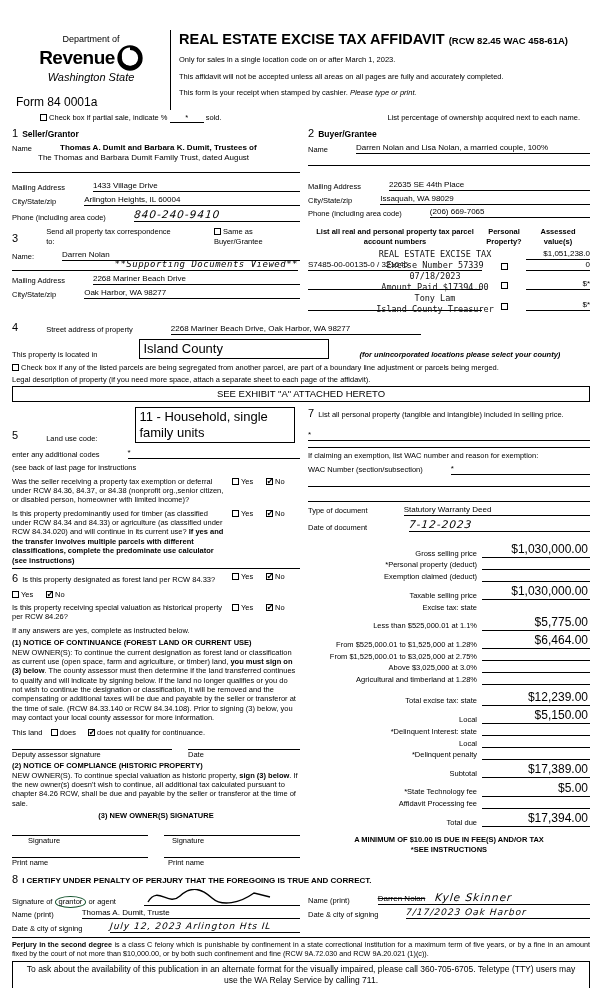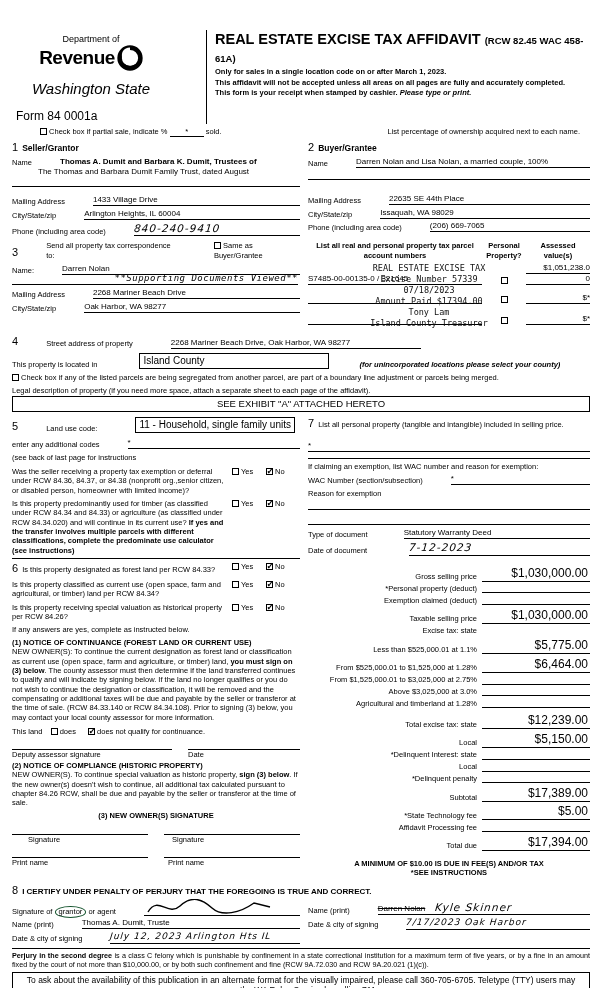--- a/index.html
+++ b/index.html
@@ -1,32 +1,32 @@
 <!DOCTYPE html>
 <html><head>
 <meta charset="utf-8">
 <style>
   * { box-sizing: border-box; margin:0; padding:0; }
   html,body { background:#fff; }
   body { width:600px; font-family:"Liberation Sans", sans-serif; color:#000; font-size:7.5px; line-height:1.25; }
   .page { position:relative; width:600px; min-height:988px; padding:30px 10px 6px 12px; background:#fff; }
 
   
-  .hdr { display:flex; margin-bottom:2px;gap:36px; }
+  .hdr { display:flex; margin-bottom:2px; }
   .logo { width:158px; text-align:center; padding-top:4px; }
   .logo .l1 { font-size:9px; }
   .logo .l2 { font-size:19px; font-weight:bold; letter-spacing:-0.5px; }
-  .logo .l3 { font-size:15px; font-style:italic; margin-top:9px; }
+  .logo .l3 { font-size:11px; font-style:italic; margin-top:0; }
   .logo-row { display:flex; align-items:center; justify-content:center; gap:2px; }
   .swirl { width:26px; height:26px; }
   .formnum { font-size:12px; text-align:left; margin-top:10px; padding-left:4px; }
   .titleblock { flex:1; border-left:1.5px solid #000; padding-left:8px; }
   .title { font-size:14.5px; font-weight:bold; }
   .title small { font-size:9.5px; font-weight:bold; }
-  .subnote { font-size:7.5px; margin-top:1px;font-weight:bold; }
+  .subnote { font-size:7.5px; margin-top:7px; }
 
   .cb { display:inline-block; width:7px; height:7px; border:1px solid #000; position:relative; vertical-align:-1px; background:#fff; }
   .cb.ck::after { content:"✓"; position:absolute; top:-3px; left:-0.5px; font-size:9px; font-weight:bold; }
 
   .row { display:flex; align-items:flex-end;gap:24px; }
   .fill { border-bottom:1px solid #000; }
   .grow { flex:1; }
 
   .partialrow { display:flex; margin:3px 0 4px 28px; }
   .partialrow .right { margin-left:auto; padding-right:10px; }
@@ -50,27 +50,27 @@
   .stamp-mono { font-family:"DejaVu Sans Mono", monospace; }
   .phead { display:flex; font-weight:bold; text-align:center; }
   .phead .c1 { flex:1; }
   .phead .c2 { width:44px; }
   .phead .c3 { width:64px; }
   .prow { display:flex; align-items:flex-end; margin-top:3px; }
   .prow .c1 { flex:1; font-size:8px; }
   .prow .c2 { width:44px; text-align:center; }
   .prow .c3 { width:64px; text-align:right; font-size:8px; }
   .parcels-wrap { position:relative; }
-  .tstamp { position:absolute; left:16px; top:22px; width:210px; text-align:center; font-size:8.5px; color:#111; z-index:5; line-height:1.3; }
+  .tstamp { position:absolute; left:22px; top:22px; width:210px; text-align:center; font-size:8.5px; color:#111; z-index:5; line-height:1.3; }
 
   .sdv-stamp { text-align:right; font-style:italic; font-size:9px; font-family:"DejaVu Sans Mono", monospace; letter-spacing:0.5px; margin:-2px 2px 0 0; }
 
   .exhibit-box { border:1.2px solid #000; text-align:center; font-size:9.5px; padding:1px 0; margin-top:1px; }
 
-  .county-box { border:1px solid #000; padding:1px 3px; width:190px; font-size:10px; display:inline-block; }
+  .county-box { border:1px solid #000; padding:1px 3px; width:190px; font-size:13px; display:inline-block; }
 
   .qrow { display:flex; margin-top:4px; }
   .qrow .qtxt { flex:1; padding-right:3px; }
   .qrow .qyn { width:34px; white-space:nowrap; }
 
   .taxrow { display:flex; align-items:flex-end; margin-top:2.5px; }
   .taxrow .tl { flex:1; text-align:right; padding-right:5px; white-space:nowrap; }
   .taxrow .tv { width:108px; border-bottom:1px solid #000; text-align:right; font-size:12px; padding-right:2px; min-height:9px; }
   .taxrow .tv.noline { border-bottom:none; }
 
@@ -279,21 +279,20 @@
 
       <div class="hr"></div>
 
       <div>
         <div class="qrow" style="margin-top:0;">
           <div class="qtxt"><span class="secnum">6</span><span>Is this property designated as forest land per RCW 84.33?</span></div>
           <div class="qyn"><span class="cb"></span> <span>Yes</span></div>
           <div class="qyn"><span class="cb ck"></span> <span>No</span></div>
         </div>
         <div class="qrow">
-          <div class="qtxt">Is this property classified as current use (open space, farm and agricultural, or timber) land per RCW 84.34?</div>
           <div class="qyn"><span class="cb"></span> <span>Yes</span></div>
           <div class="qyn"><span class="cb ck"></span> <span>No</span></div>
         </div>
         <div class="qrow">
           <div class="qtxt">Is this property receiving special valuation as historical property per RCW 84.26?</div>
           <div class="qyn"><span class="cb"></span> <span>Yes</span></div>
           <div class="qyn"><span class="cb ck"></span> <span>No</span></div>
         </div>
         <div style="margin-top:4px;">If any answers are yes, complete as instructed below.</div>
         <div class="b" style="margin-top:3px;">(1) NOTICE OF CONTINUANCE (FOREST LAND OR CURRENT USE)</div>
@@ -338,21 +337,20 @@
     <div class="colR">
       <div>
         <div><span class="secnum">7</span><span>List all personal property (tangible and intangible) included in selling price.</span></div>
         <div class="fill val" style="margin-top:10px;">*</div>
         <div class="hr" style="margin-top:6px;"></div>
         <div>If claiming an exemption, list WAC number and reason for exemption:</div>
         <div class="row" style="margin-top:3px;">
           <span class="lbl">WAC Number (section/subsection)</span>
           <span class="grow fill val">*</span>
         </div>
-        <div style="margin-top:4px;">Reason for exemption</div>
         <div class="fill" style="height:12px;"></div>
       </div>
 
       <div class="hr" style="margin-top:14px;"></div>
 
       <div>
         <div class="row">
           <span class="lbl">Type of document</span>
           <span class="grow fill val" style="margin-left:8px;">Statutory Warranty Deed</span>
         </div>

